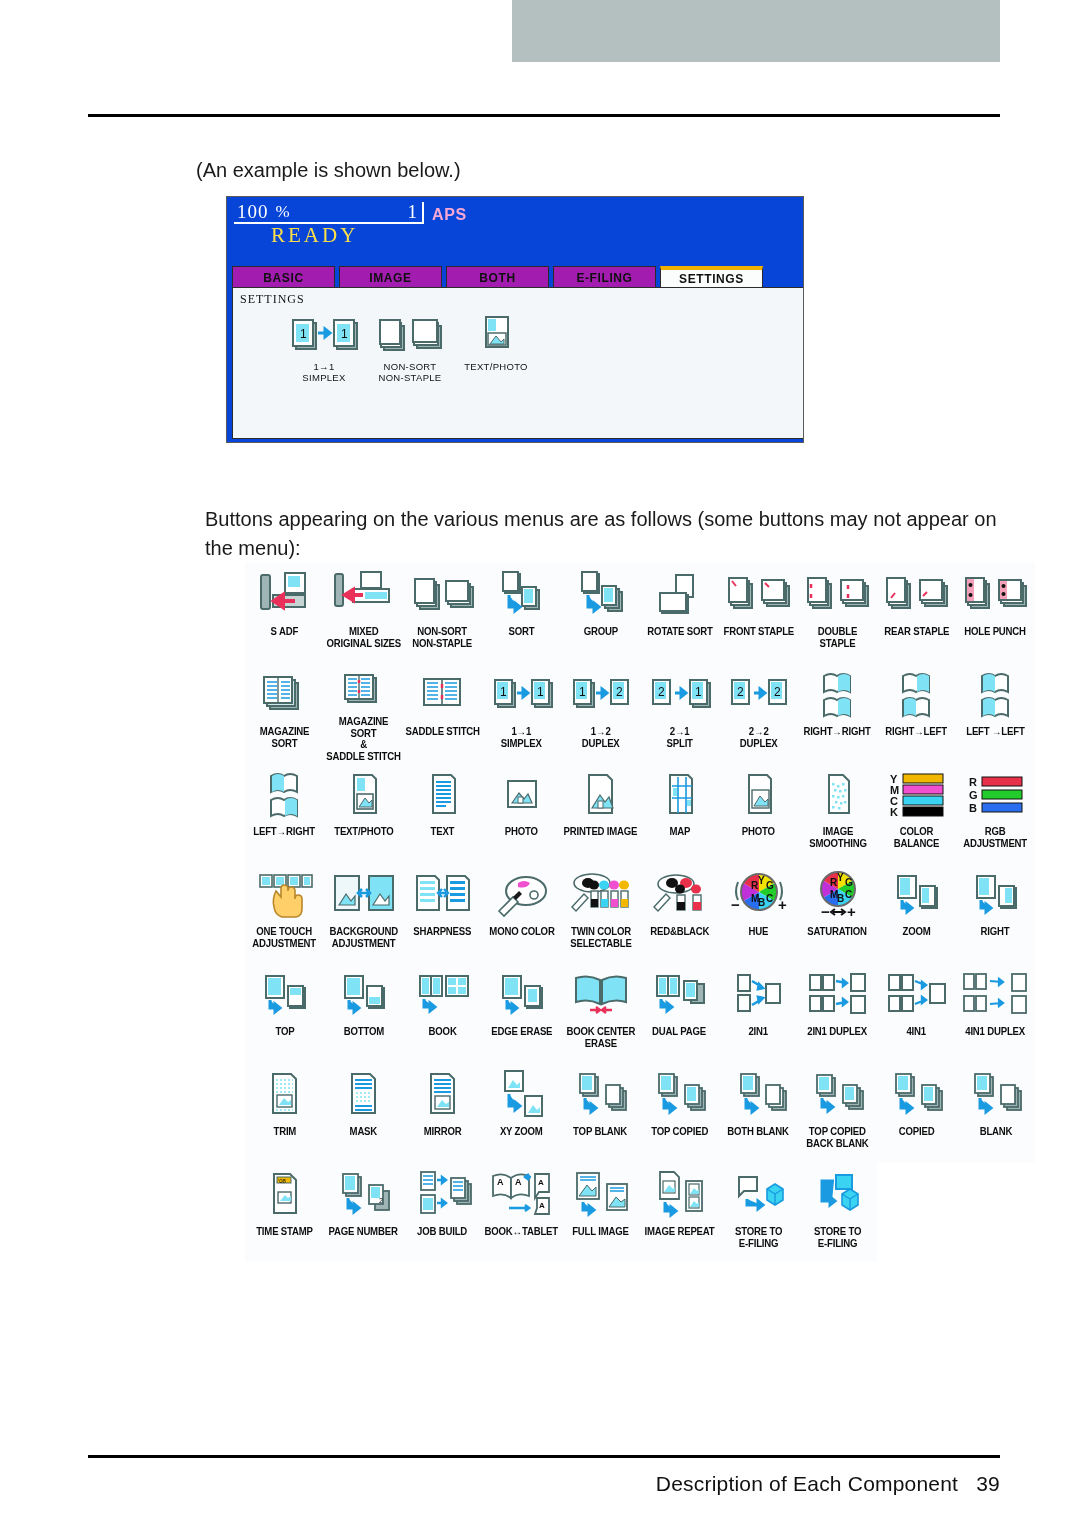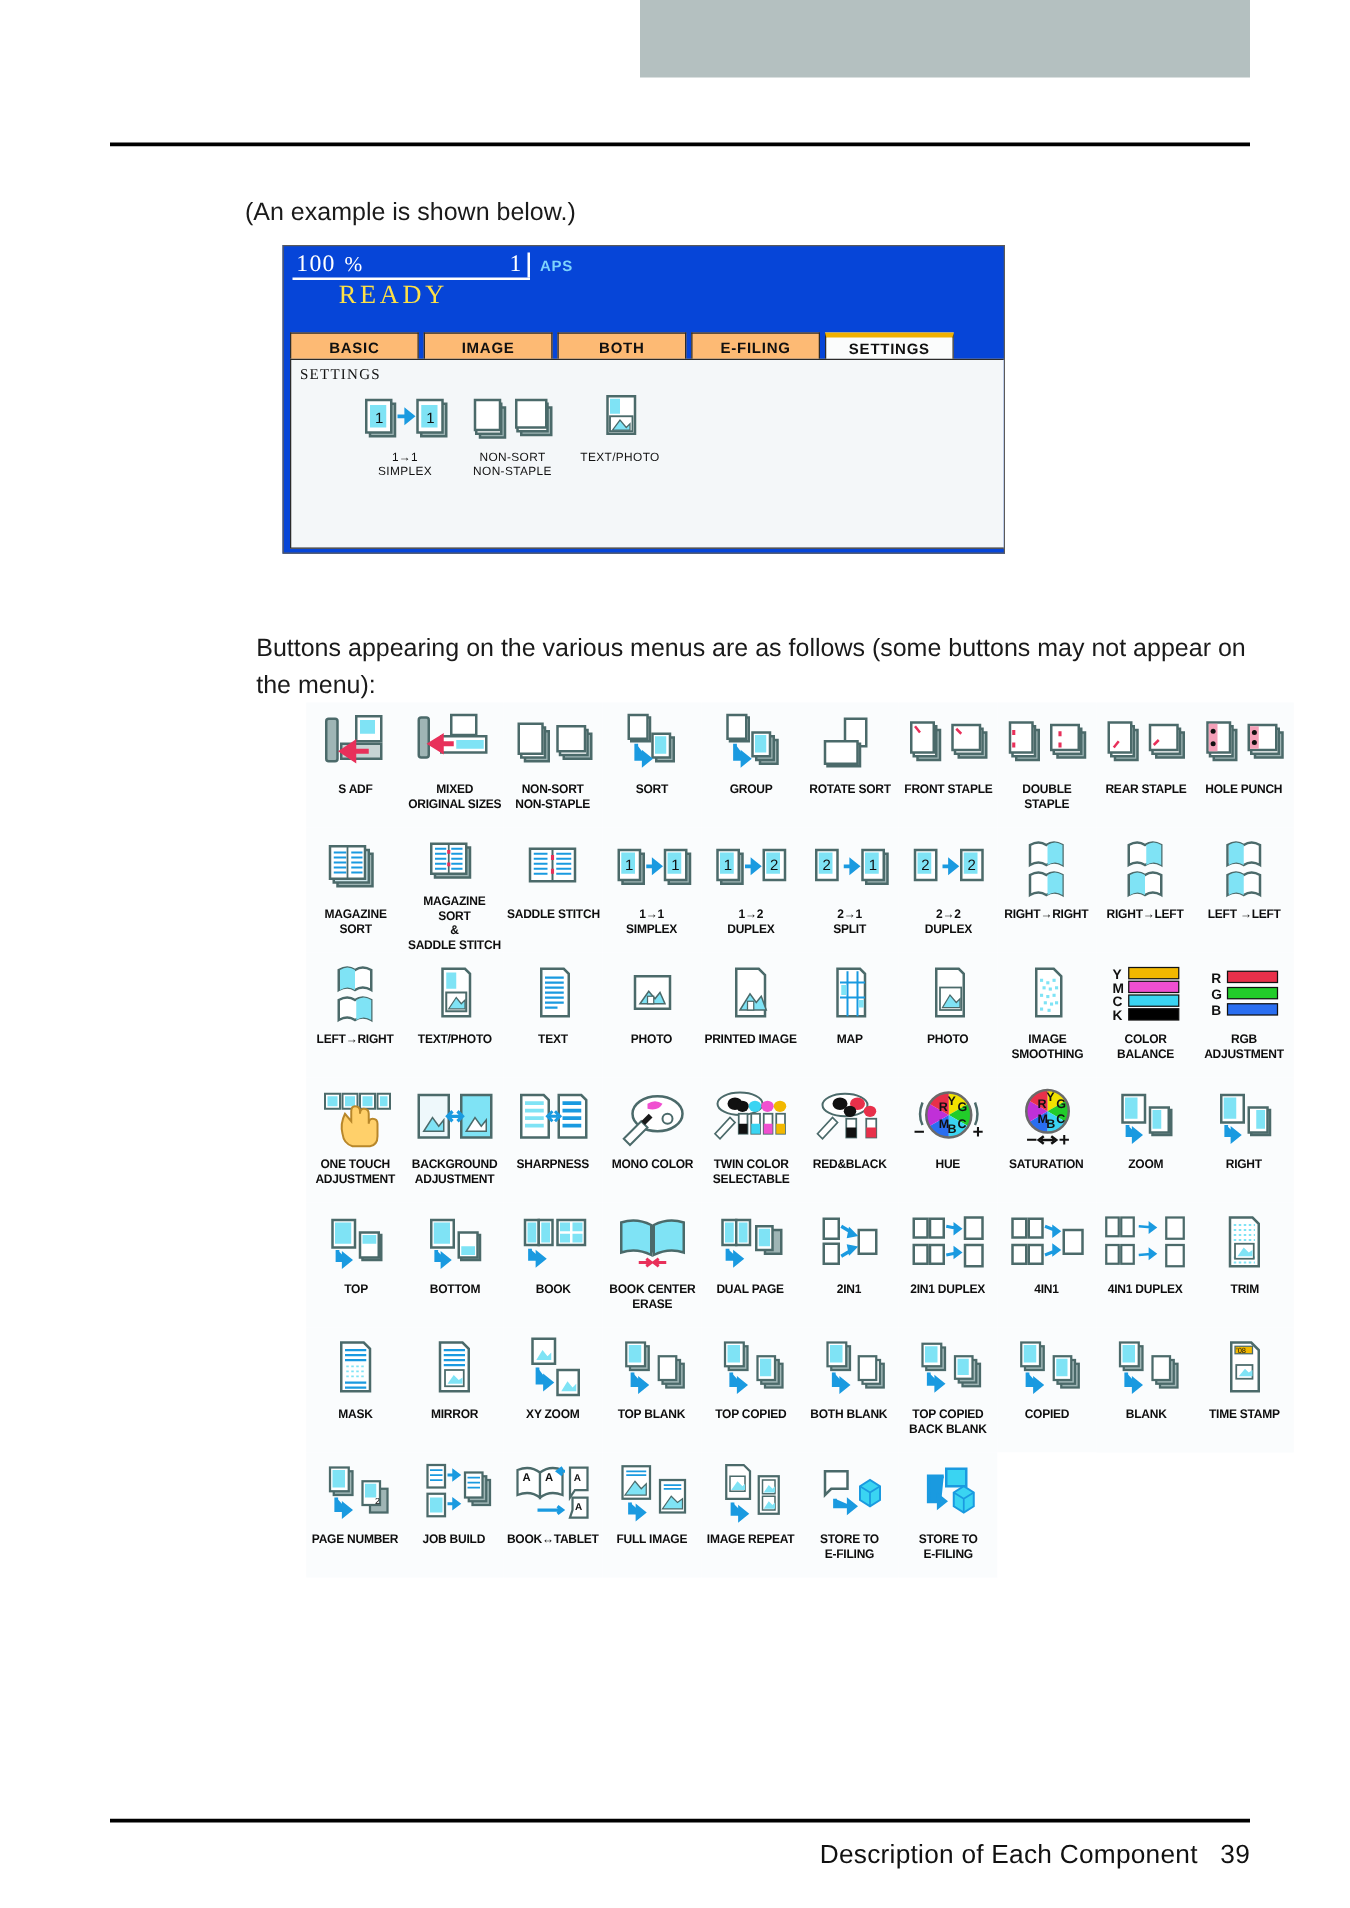--- a/index.html
+++ b/index.html
@@ -61,36 +61,36 @@
     color:#ffffff; font-family:"Liberation Serif", serif;
     font-size:17px; padding-left:7px;
   }
   .lcd-copies {
     margin-left:auto; color:#ffffff;
     font-family:"Liberation Serif", serif; font-size:19px;
     border-right:2px solid #ffffff; padding-right:5px; line-height:20px;
   }
   .lcd-aps {
     position:absolute; left:205px; top:9px;
-    color:#7dd3fc; font-size:12px; letter-spacing:.6px;
+    color:#f9a8d4; font-size:16px; letter-spacing:.6px;
     font-family:"Liberation Sans", sans-serif; font-weight:bold;
   }
   .lcd-ready {
     position:absolute; left:8px; top:26px;
     color:#fde047; font-family:"Liberation Serif", serif;
     font-size:21px; letter-spacing:3px;margin-left:36px;
   }
 
   .lcd-tabs {
     position:absolute; left:5px; top:69px; width:616px; height:22px;
     display:flex; gap:4px;
   }
   .lcd-tab {
     width:103px; height:22px;
-    background:#fdba74;
+    background:#a21caf;
     border:1px solid #2b2b2b;
     border-bottom:none;
     display:flex; align-items:center; justify-content:center;
     font-size:12px; font-weight:bold; color:#101010;
     letter-spacing:.6px;
   }
   .lcd-tab.active {
     background:#fbfcfc;
     border-top:4px solid #f0b000;
     width:103px;
@@ -952,20 +952,33 @@
         <rect x="34" y="6" width="8" height="7" fill="#7fe3f5"></rect>
           <rect x="44" y="6" width="8" height="7" fill="#7fe3f5"></rect>
         <rect x="34" y="15" width="8" height="7" fill="#7fe3f5"></rect>
           <rect x="44" y="15" width="8" height="7" fill="#7fe3f5"></rect>
         <path d="M10 27 v8 h9 M16 31 l5 4 -5 4 z" stroke="#1a9ae0" stroke-width="3" fill="#1a9ae0"></path>
       </svg>
     </div>
     <div class="label">BOOK</div>
   </div>
 
+  <div class="grid-cell">
+    <div class="glyph">
+      <svg width="54" height="46" viewBox="0 0 54 46">
+        <rect x="8" y="4" width="18" height="22" fill="#ffffff" stroke="#4b6a6a" stroke-width="2"></rect>
+        <rect x="10" y="6" width="13" height="17" fill="#7fe3f5"></rect>
+        <rect x="32" y="16" width="15" height="20" fill="#9fb5b5" stroke="#4b6a6a" stroke-width="2"></rect>
+        <rect x="30" y="14" width="15" height="20" fill="#ffffff" stroke="#4b6a6a" stroke-width="2"></rect>
+        <rect x="33" y="17" width="9" height="13" fill="#7fe3f5"></rect>
+        <path d="M12 28 v8 h8 M17 32 l5 4 -5 4 z" stroke="#1a9ae0" stroke-width="3" fill="#1a9ae0"></path>
+      </svg>
+    </div>
+    <div class="label">EDGE ERASE</div>
+  </div>
 
   <div class="grid-cell">
     <div class="glyph">
       <svg width="62" height="46" viewBox="0 0 62 46">
         <path d="M6 6 q12 -4 24 2 v24 q-12 -6 -24 -2 z" fill="#7fe3f5" stroke="#4b6a6a" stroke-width="2"></path>
         <path d="M56 6 q-12 -4 -24 2 v24 q12 -6 24 -2 z" fill="#7fe3f5" stroke="#4b6a6a" stroke-width="2"></path>
         <path d="M31 8 v22" stroke="#4b6a6a" stroke-width="2"></path>
         <path d="M20 38 h8 M26 35 l4 3 -4 3" stroke="#e8305a" stroke-width="2.4" fill="none"></path>
         <path d="M42 38 h-8 M36 35 l-4 3 4 3" stroke="#e8305a" stroke-width="2.4" fill="none"></path>
       </svg>

